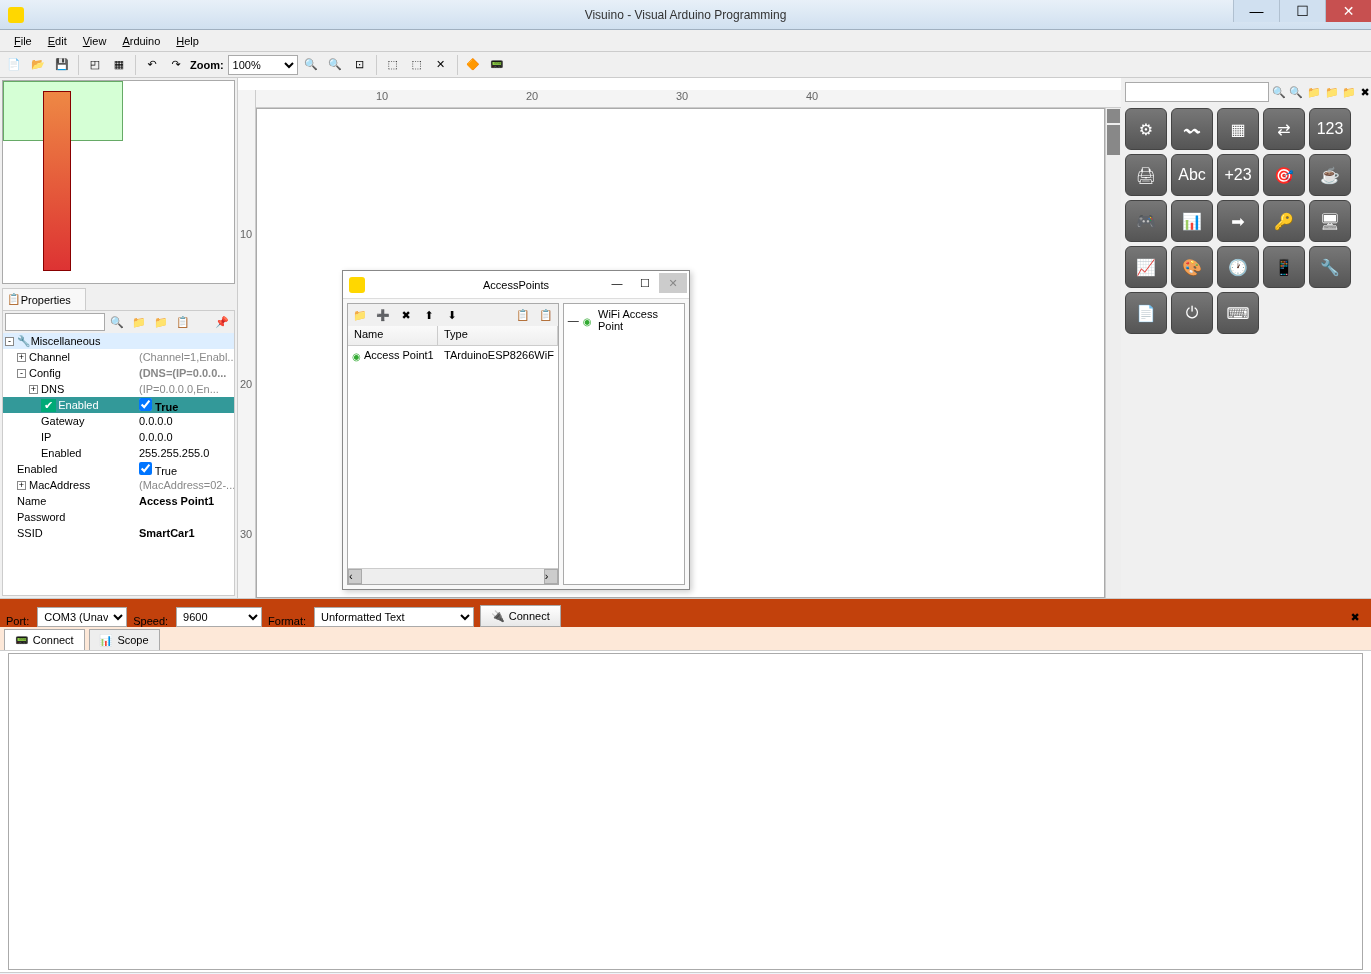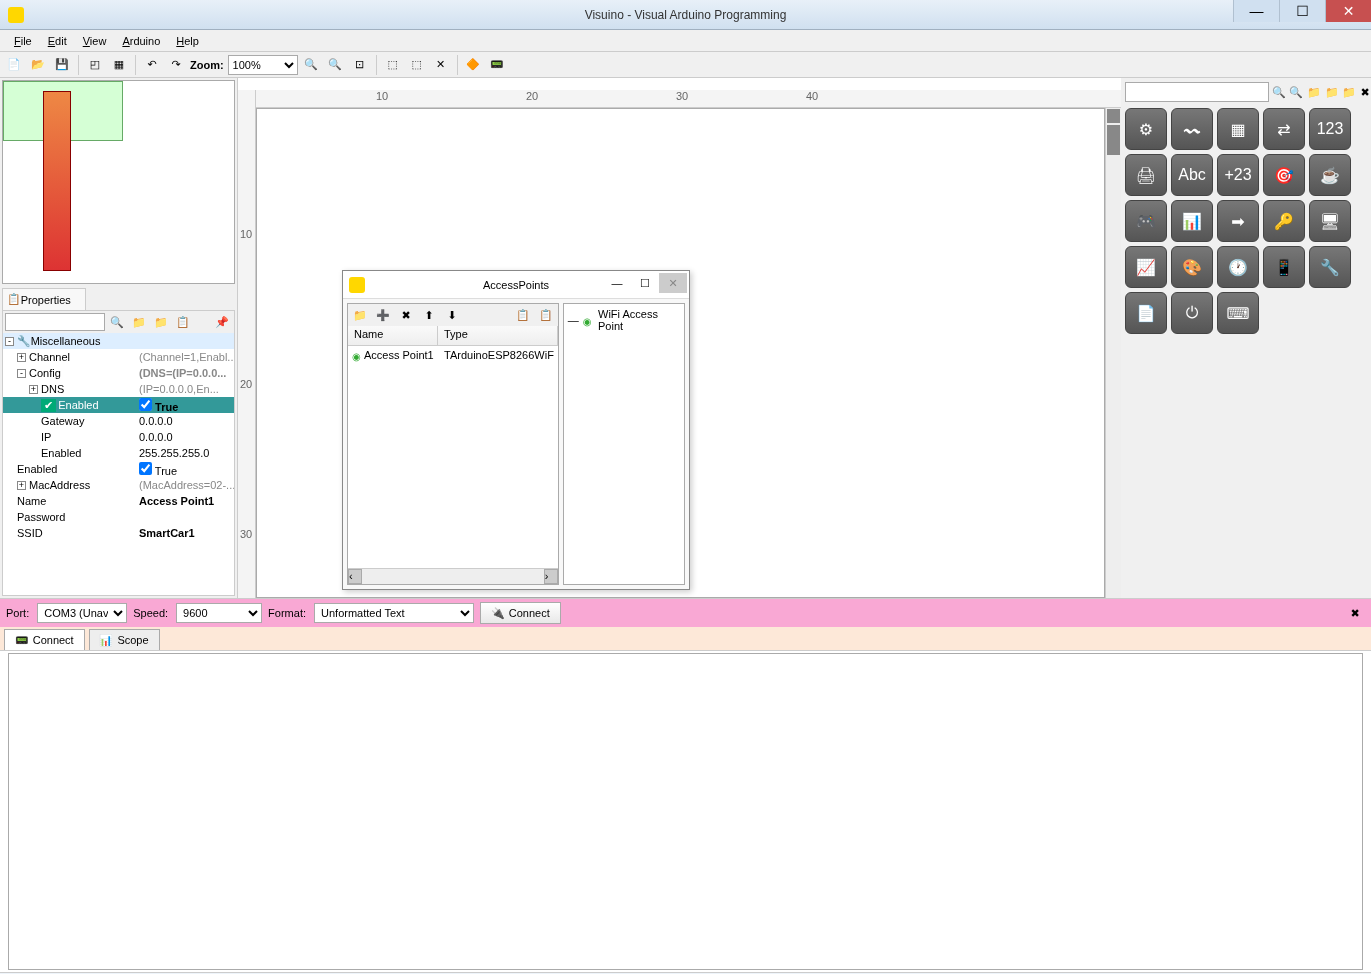--- a/index.html
+++ b/index.html
@@ -61,21 +61,21 @@
 
 
 .right-col{width:250px; background:#f0f0f0; padding:4px;}
 .pal-search-row{display:flex; gap:2px; align-items:center; margin-bottom:6px;}
 .pal-search{flex:1; height:20px; border:1px solid #aaa; background:#fff;}
 .pal-grid{display:grid; grid-template-columns:repeat(5, 42px); gap:4px;}
 .pal-btn{width:42px; height:42px; background:linear-gradient(#777,#555); border:1px solid #444; border-radius:6px; display:flex; align-items:center; justify-content:center; color:#fff; font-size:16px;}
 
 
 .bottom{height:374px; background:#fff; border-top:1px solid #ccc; display:flex; flex-direction:column;}
-.bot-toolbar{height:28px; background:#f9a8d4; display:flex; align-items:center; padding:0 6px; gap:6px;}
+.bot-toolbar{height:28px; background:#c2410c; display:flex; align-items:flex-end; padding:0 6px; gap:6px;}
 .bot-toolbar label{margin-right:2px;}
 .bot-toolbar select,.bot-toolbar input{height:20px; border:1px solid #aaa; background:#fff; padding:0 2px;}
 .bot-toolbar select{background:#fff;}
 .btn{height:22px; padding:0 10px; background:linear-gradient(#fff,#e8e8e8); border:1px solid #aaa; display:inline-flex; align-items:center; gap:4px;}
 .bot-tabs{height:24px; background:#fde8d8; display:flex; border-bottom:1px solid #ccc; padding-top:2px;}
 .bot-tab{padding:2px 10px; border:1px solid #aaa; background:#fff; margin-left:4px; border-bottom:none; display:flex; align-items:center; gap:4px;}
 .bot-tab.inactive{background:#eee;}
 .term-opts{height:30px; display:flex; align-items:center; padding:0 8px; gap:14px;}
 .term-area{flex:1; margin:2px 8px; border:1px solid #aaa; background:#fff;}
 .term-send{height:32px; display:flex; align-items:center; padding:0 8px; gap:6px;}

